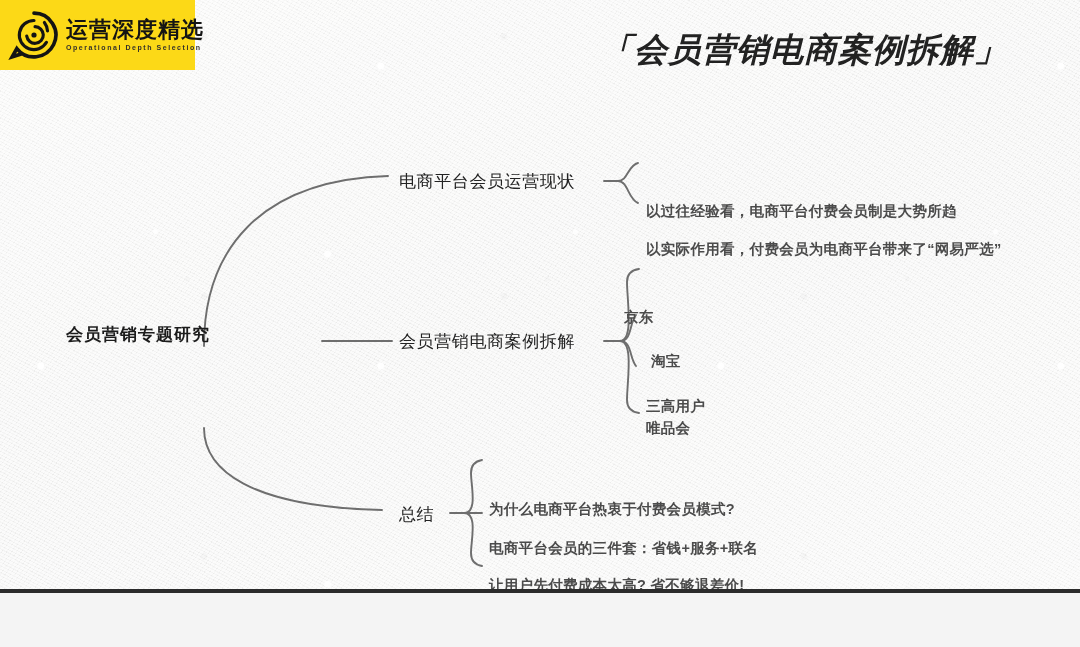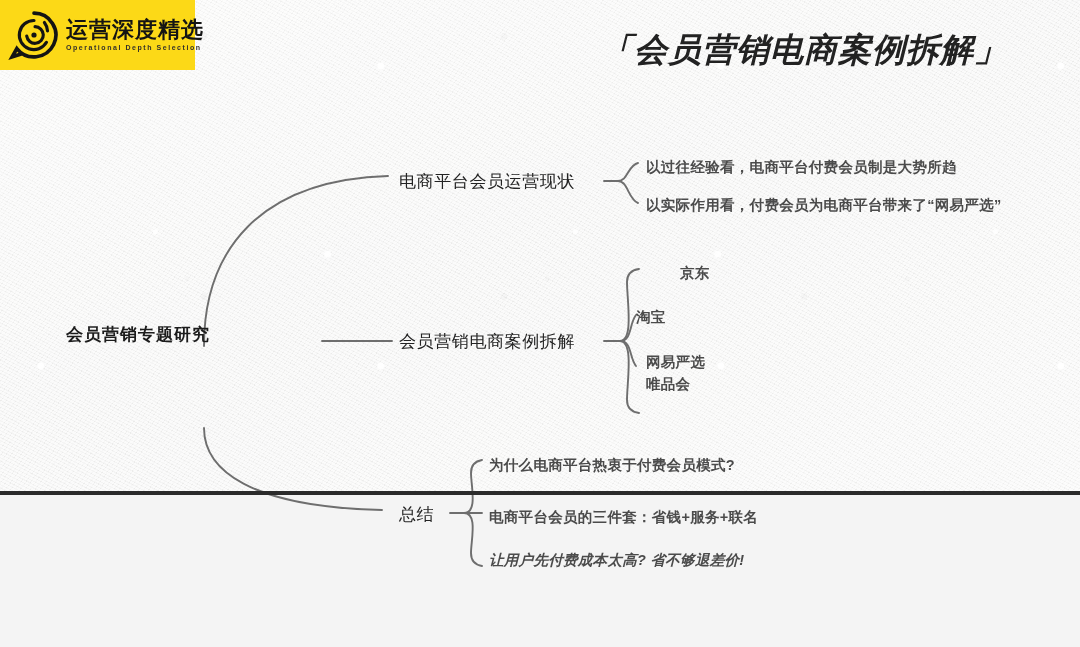--- a/index.html
+++ b/index.html
@@ -10,21 +10,21 @@
     width: 1080px;
     height: 647px;
     overflow: hidden;
     font-family: "Liberation Sans", "DejaVu Sans", sans-serif;
     background: #f4f4f4;
   }
 
   #slide {
     position: relative;
     width: 1080px;
-    height: 495px;
+    height: 593px;
     background-color: #f4f4f3;
     background-image:
       radial-gradient(circle at 12% 22%, rgba(255,255,255,0.95) 0 3px, rgba(0,0,0,0) 4px),
       radial-gradient(circle at 37% 61%, rgba(255,255,255,0.85) 0 2px, rgba(0,0,0,0) 3px),
       radial-gradient(circle at 68% 14%, rgba(0,0,0,0.018) 0 3px, rgba(0,0,0,0) 4px),
       radial-gradient(circle at 84% 77%, rgba(255,255,255,0.9) 0 3px, rgba(0,0,0,0) 4px),
       radial-gradient(circle at 52% 90%, rgba(0,0,0,0.015) 0 2px, rgba(0,0,0,0) 3px),
       repeating-linear-gradient(27deg, rgba(0,0,0,0.010) 0px, rgba(0,0,0,0.010) 1px, rgba(255,255,255,0.5) 1px, rgba(255,255,255,0.5) 3px),
       repeating-linear-gradient(-54deg, rgba(0,0,0,0.012) 0px, rgba(0,0,0,0.012) 1px, rgba(255,255,255,0.42) 1px, rgba(255,255,255,0.42) 4px),
       linear-gradient(160deg, #f7f7f6 0%, #f1f1f0 50%, #f5f5f4 100%);
@@ -124,32 +124,33 @@
   }
   #branch-1-label { left: 399px; top: 170px; }
   #branch-2-label { left: 399px; top: 330px; }
   #branch-3-label { left: 399px; top: 503px; }
 
   .leaf {
     font-size: 14.5px;
     font-weight: bold;
     color: #4b4b4b;
     letter-spacing: 0.3px;
+    margin-top: 44px;
   }
   #leaf-1-0 { left: 646px; top: 158px; }
   #leaf-1-1 { left: 646px; top: 196px; }
 
-  #leaf-2-0 { left: 680px; top: 264px; }
-  #leaf-2-1 { left: 636px; top: 308px; }
+  #leaf-2-0 { left: 624px; top: 264px; }
+  #leaf-2-1 { left: 651px; top: 308px; }
   #leaf-2-2 { left: 646px; top: 353px; }
   #leaf-2-3 { left: 646px; top: 375px; }
 
   #leaf-3-0 { left: 489px; top: 456px; }
-  #leaf-3-1 { left: 489px; top: 508px; }
-  #leaf-3-2 { left: 489px; top: 551px; font-style: italic; }
+  #leaf-3-1 { left: 489px; top: 495px; }
+  #leaf-3-2 { left: 489px; top: 532px; }
 </style>
 </head>
 <body>
 
 <div id="slide">
 
   <div id="logo-badge">
     <svg id="logo-mark" viewBox="0 0 100 100">
       <g fill="none" stroke="#141414" stroke-linecap="round">
         <path d="M50 8 A42 42 0 1 1 17 76 L8 92 L27 86" stroke-width="7"></path>
@@ -199,21 +200,21 @@
 
   <div class="node branch-label" id="branch-1-label">电商平台会员运营现状</div>
   <div class="node branch-label" id="branch-2-label">会员营销电商案例拆解</div>
   <div class="node branch-label" id="branch-3-label">总结</div>
 
   <div class="node leaf" id="leaf-1-0">以过往经验看，电商平台付费会员制是大势所趋</div>
   <div class="node leaf" id="leaf-1-1">以实际作用看，付费会员为电商平台带来了“网易严选”</div>
 
   <div class="node leaf" id="leaf-2-0">京东</div>
   <div class="node leaf" id="leaf-2-1">淘宝</div>
-  <div class="node leaf" id="leaf-2-2">网易严选</div>
+  <div class="node leaf" id="leaf-2-2">三高用户</div>
   <div class="node leaf" id="leaf-2-3">唯品会</div>
 
   <div class="node leaf" id="leaf-3-0">为什么电商平台热衷于付费会员模式?</div>
   <div class="node leaf" id="leaf-3-1">电商平台会员的三件套：省钱+服务+联名</div>
   <div class="node leaf" id="leaf-3-2">让用户先付费成本太高? 省不够退差价!</div>
 
   <div id="bottom-rule"></div>
 
 </div>
 

